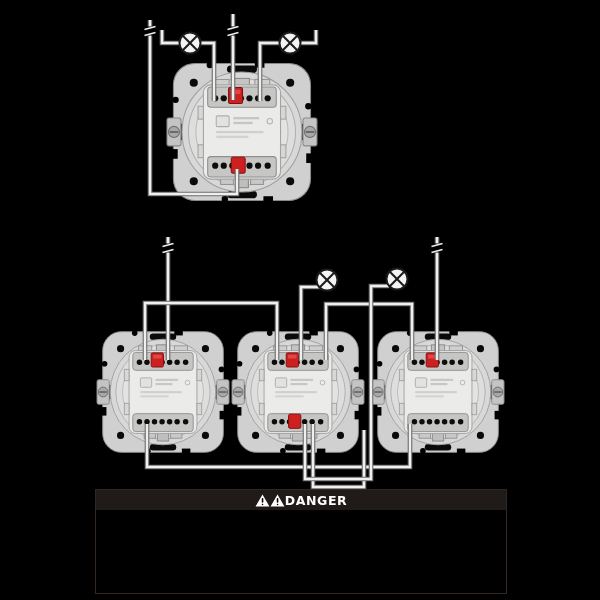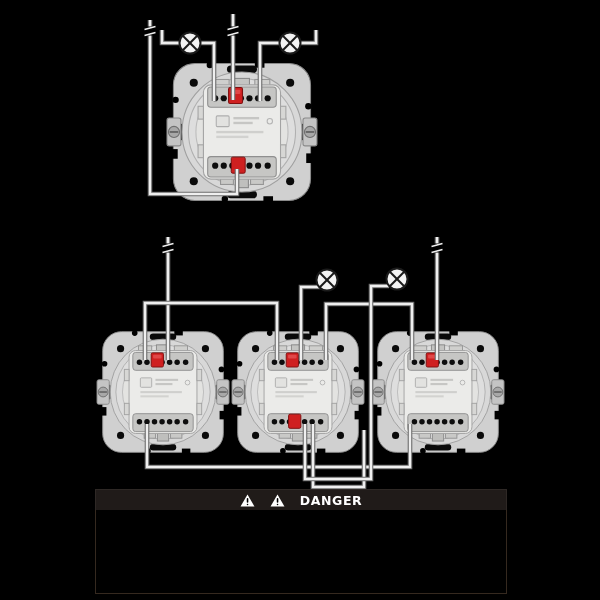--- a/index.html
+++ b/index.html
@@ -1,21 +1,21 @@
 <!DOCTYPE html>
 <html><head>
 <meta charset="utf-8">
 <style>
   html,body{margin:0;padding:0;background:#000;}
   .stage{position:relative;width:600px;height:600px;background:#000;overflow:hidden;
          font-family:"DejaVu Sans", sans-serif;}
   #diagram-svg{position:absolute;left:0;top:0;}
   .danger-banner{position:absolute;left:95px;top:489px;width:412px;height:105px;}
   .danger-header{height:21px;background:#201b19;border:1px solid #2e2825;
-                 display:flex;align-items:center;justify-content:center;gap:15px;}
+                 display:flex;align-items:center;justify-content:center;gap:0;}
   .danger-title{color:#fff;font-weight:bold;font-size:12.5px;letter-spacing:.6px;}
   .warn-icon{display:block;}
   .danger-body{position:absolute;left:0;right:0;top:21px;bottom:0;background:#000;
                border:1px solid #35291f;border-top:none;}
 </style>
 </head>
 <body>
 
 <div class="stage">
 

